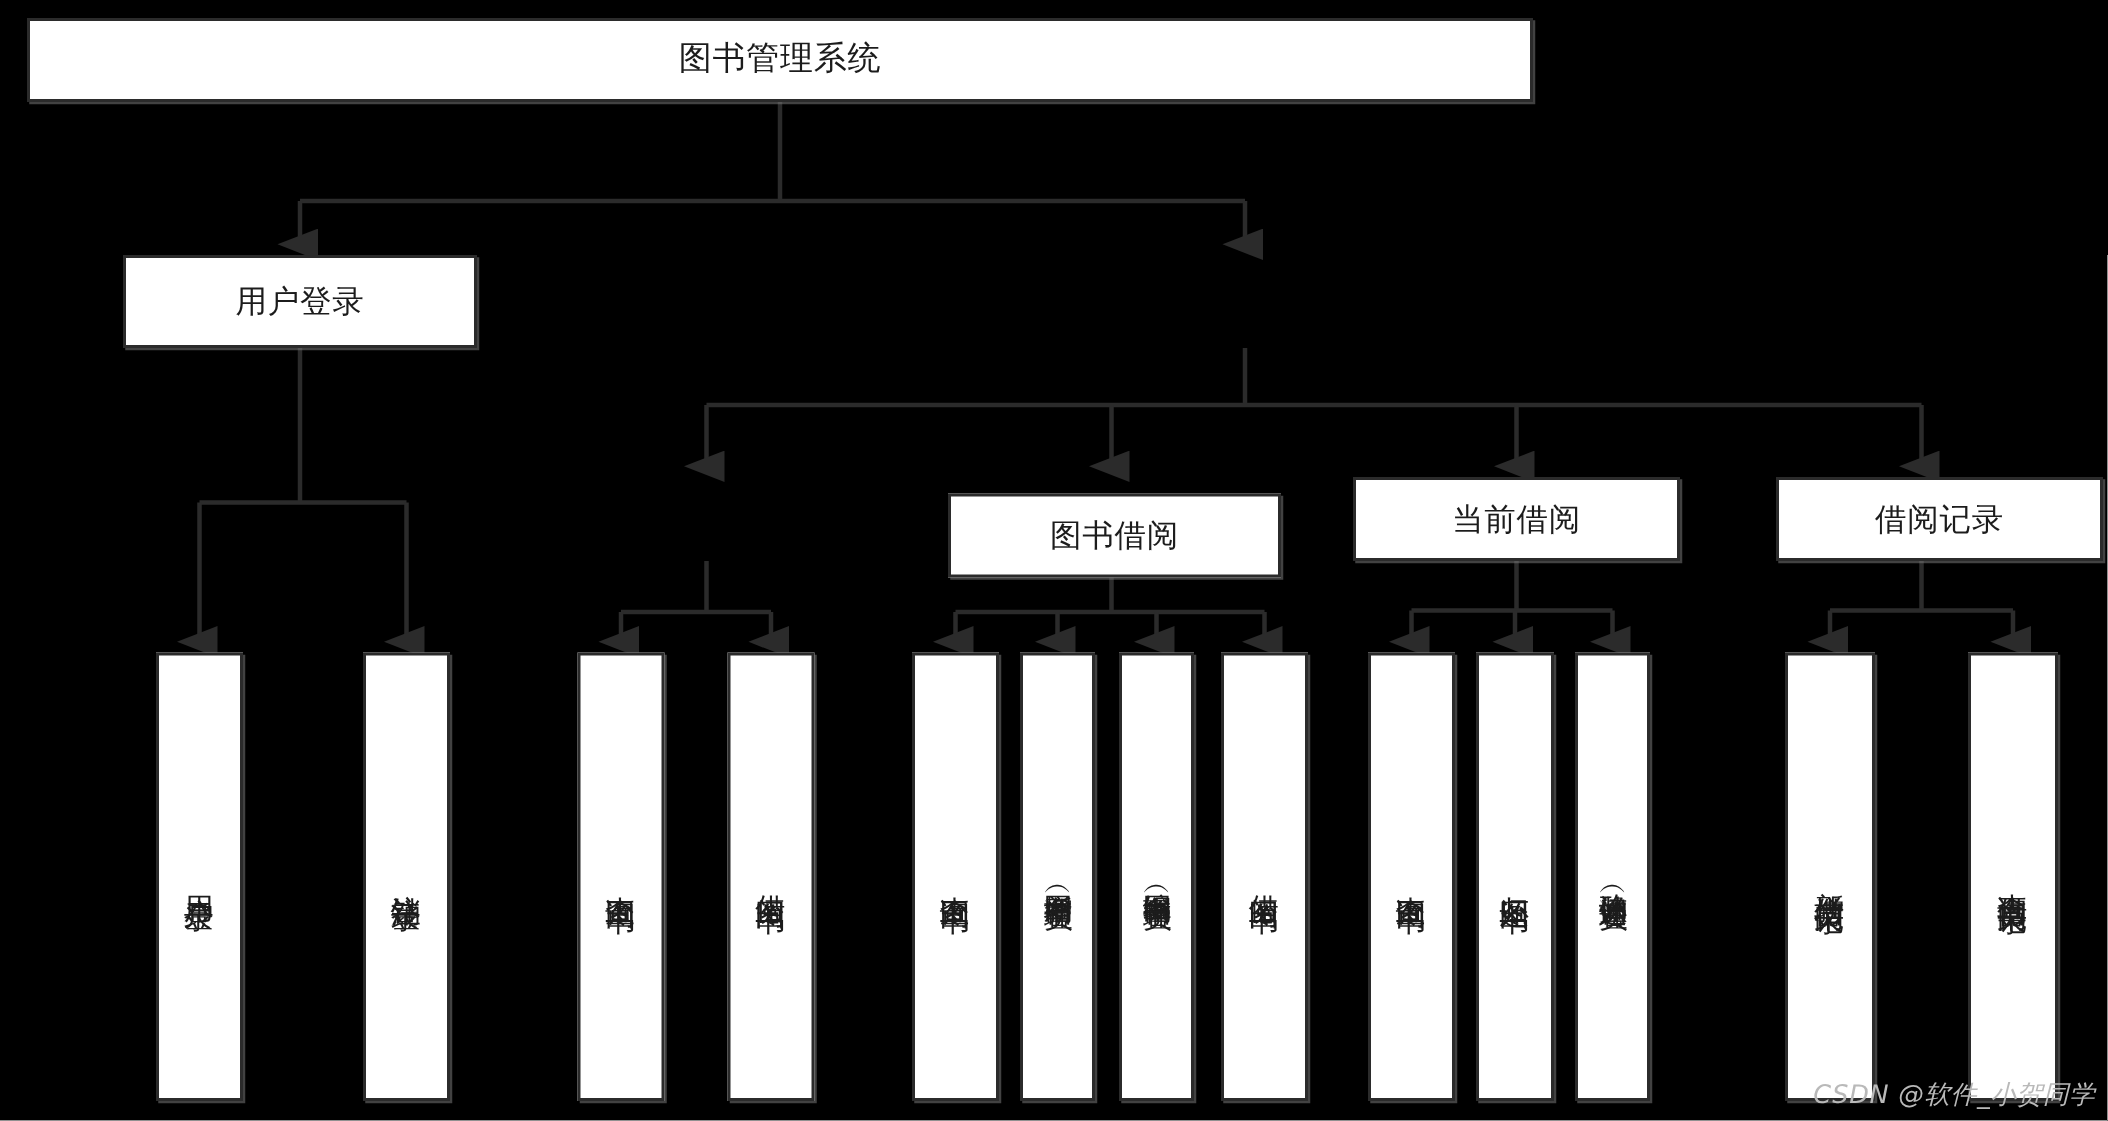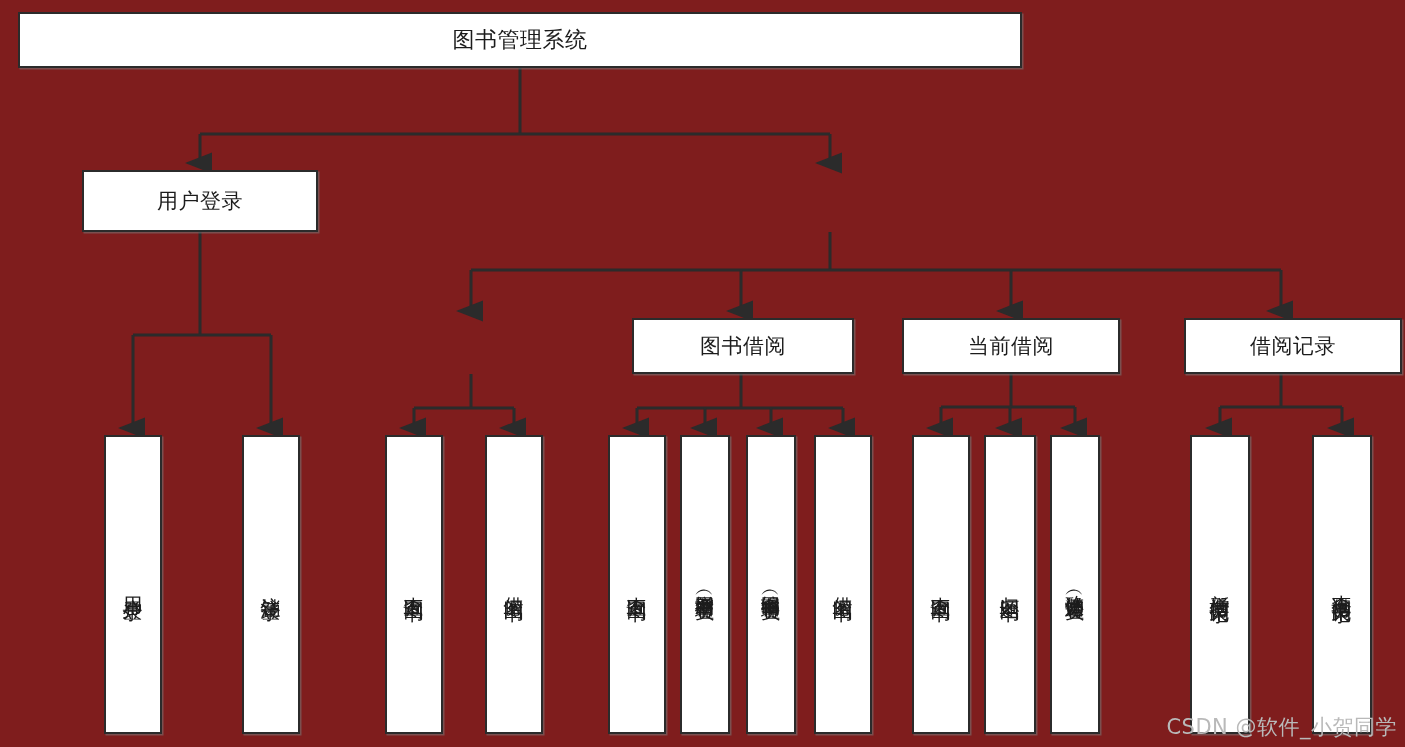--- a/index.html
+++ b/index.html
@@ -7,21 +7,21 @@
     padding: 0;
     background: #ffffff;
   }
   body {
     font-family: "DejaVu Sans", "Liberation Sans", sans-serif;
   }
   #canvas {
     position: relative;
     width: 1405px;
     height: 747px;
-    background: #7f1d1d;
+    background: #000000;
     overflow: hidden;
   }
   #edges {
     position: absolute;
     left: 0;
     top: 0;
     width: 1405px;
     height: 747px;
     pointer-events: none;
   }
@@ -67,25 +67,26 @@
     max-height: 100%;
   }
   .node.v.narrow .label {
     font-size: 19px;
     letter-spacing: 1px;
   }
   #watermark {
     position: absolute;
     right: 8px;
     bottom: 6px;
-    font-size: 21px;
+    font-size: 17px;
     color: #b9b9b9;
     letter-spacing: 0.5px;
     z-index: 5;
     white-space: nowrap;
+    font-style: italic;
   }
 </style>
 </head>
 <body>
 
 <div id="canvas">
 
   <svg id="edges" viewBox="0 0 1405 747" xmlns="http://www.w3.org/2000/svg">
     <defs>
       <marker id="arrow" markerWidth="10" markerHeight="10" refX="3.2" refY="4" orient="auto" markerUnits="strokeWidth">
@@ -140,21 +141,21 @@
   </svg>
 
   <div class="node h root" style="left:18px; top:12px; width:1004px; height:56px;">
     <span class="label">图书管理系统</span>
   </div>
 
   <div class="node h" style="left:82px; top:170px; width:236px; height:62px;">
     <span class="label">用户登录</span>
   </div>
 
-  <div class="node h" style="left:632px; top:318px; width:222px; height:56px;">
+  <div class="node h" style="left:632px; top:329px; width:222px; height:56px;">
     <span class="label">图书借阅</span>
   </div>
   <div class="node h" style="left:902px; top:318px; width:218px; height:56px;">
     <span class="label">当前借阅</span>
   </div>
   <div class="node h" style="left:1172px; top:318px; width:218px; height:56px;margin-left:12px;">
     <span class="label">借阅记录</span>
   </div>
 
   <div class="node v" style="left:104px; top:435px; width:58px; height:299px;">

